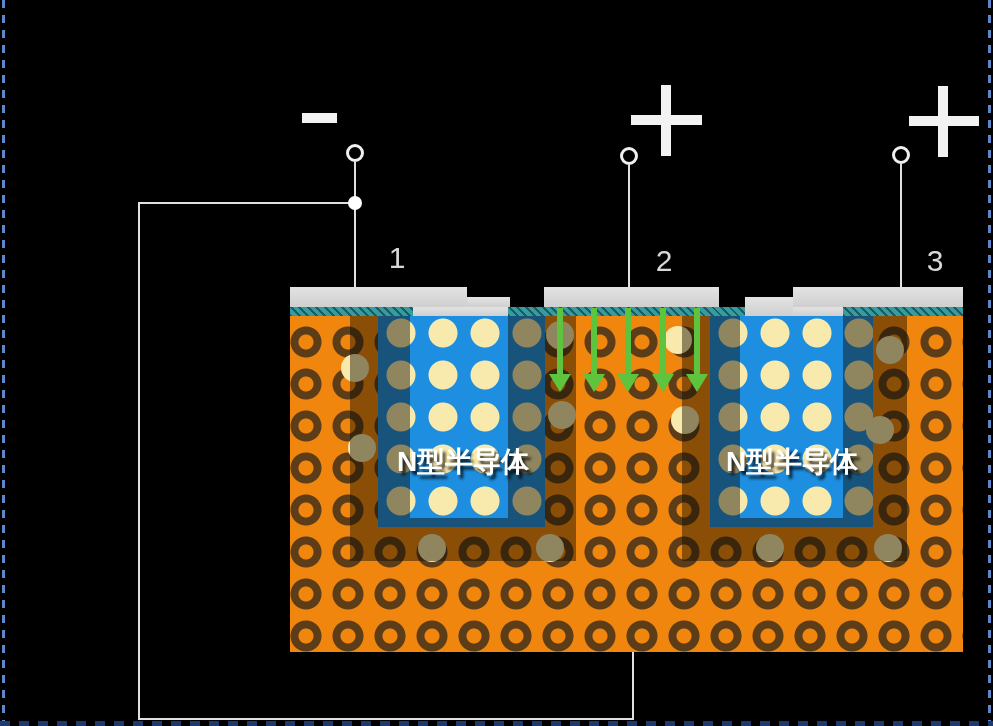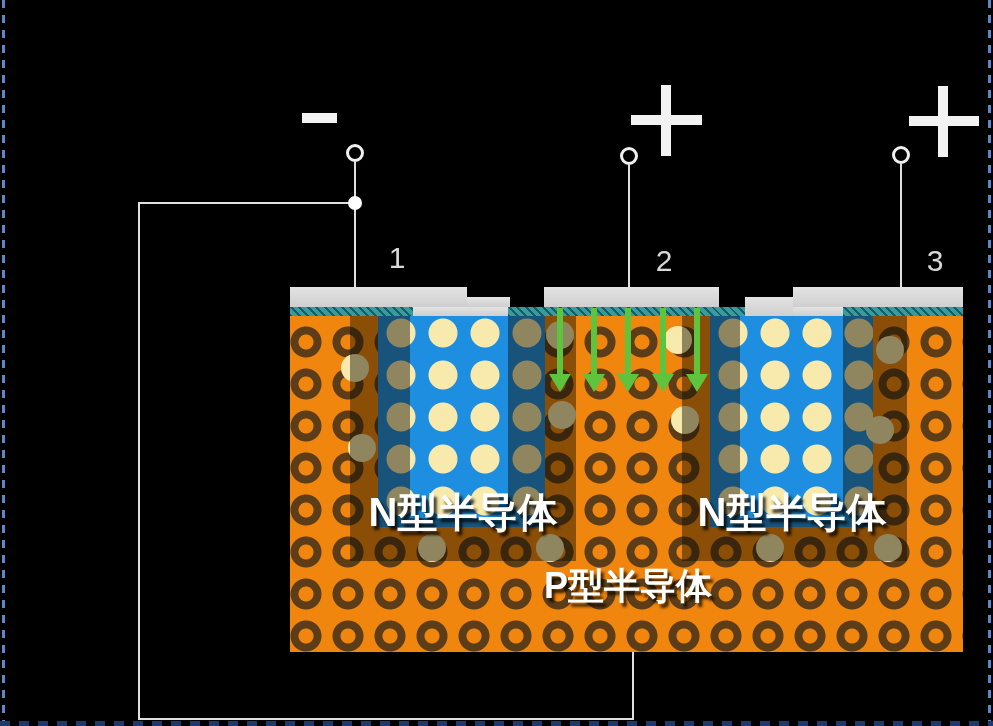--- a/index.html
+++ b/index.html
@@ -52,21 +52,21 @@
   
   .arrow{width:22px;top:308px;height:84px;z-index:5;}
   .arrow .shaft{position:absolute;left:8px;top:0;width:6px;height:66px;background:#5ec43e;}
   .arrow .head{position:absolute;left:0;top:66px;width:0;height:0;
     border-left:11px solid transparent;border-right:11px solid transparent;
     border-top:18px solid #5ec43e;}
 
   
   .rlabel{color:#fff;font-weight:bold;text-align:center;width:220px;line-height:1.1;z-index:6;
     text-shadow:3px 4px 3px rgba(0,0,0,0.8);}
-  .nlab{font-size:40px;top:490px;}
+  .nlab{font-size:28px;top:447px;}
   .plab{font-size:36px;top:566px;}
 </style>
 </head>
 <body>
 
 <div id="stage">
 
   <div class="abs dashv" style="left:2px"></div>
   <div class="abs dashv" style="left:988px"></div>
   <div class="abs dashh" style="top:721px"></div>
@@ -143,15 +143,14 @@
       <div class="shaft"></div>
       <div class="head"></div>
     </div>
   <div class="abs arrow" style="left:686px">
       <div class="shaft"></div>
       <div class="head"></div>
     </div>
 
   <div class="abs rlabel nlab" style="left:353px">N型半导体</div>
   <div class="abs rlabel nlab" style="left:682px">N型半导体</div>
-  <div class="abs rlabel plab" style="left:518px">P型半导体</div>
 
 </div>
 
 </body></html>

